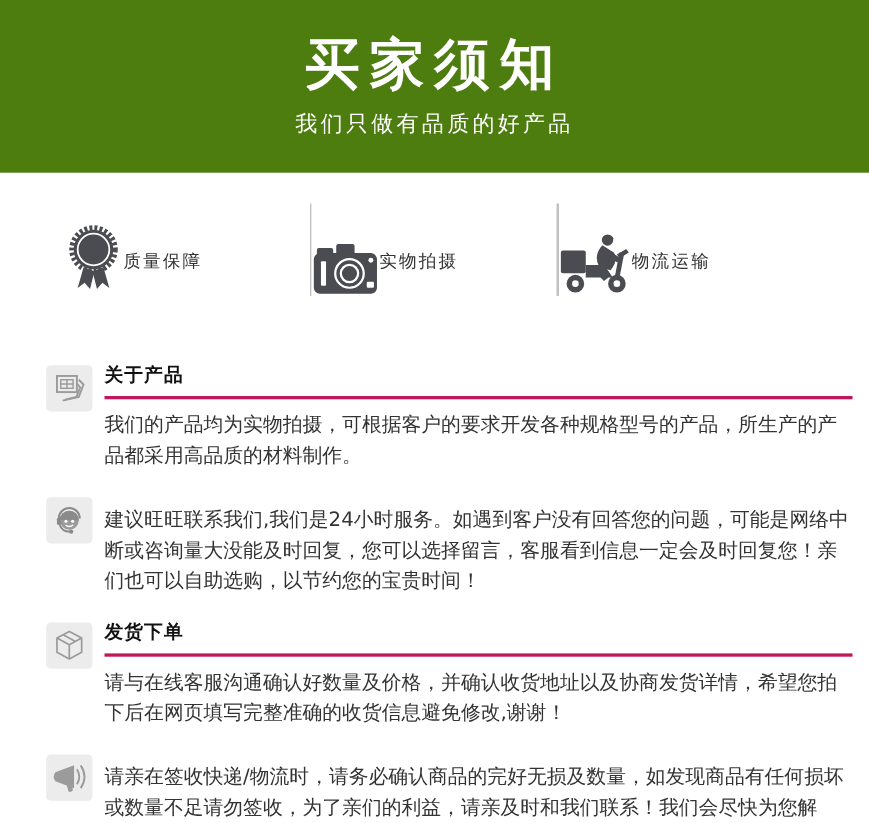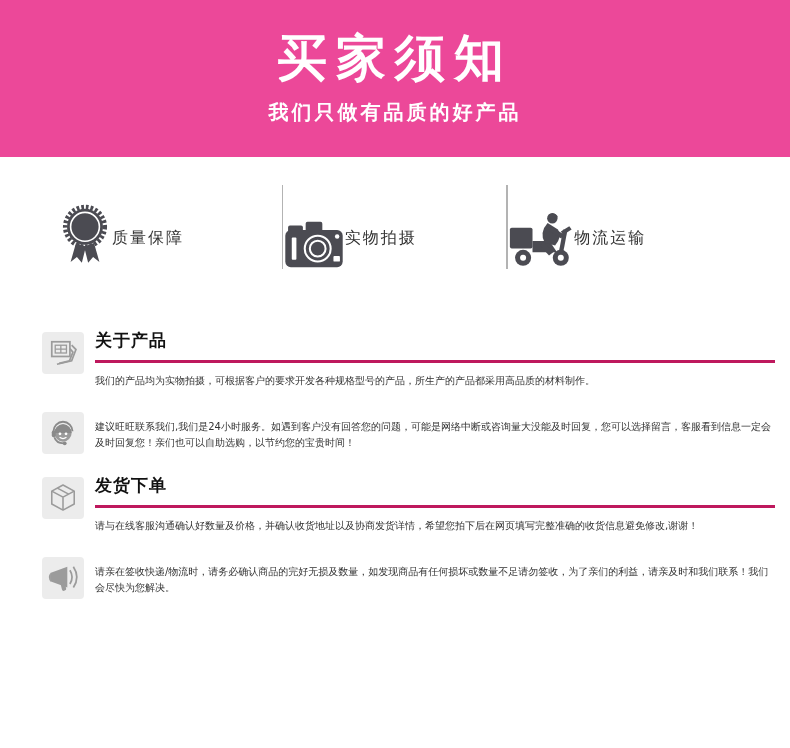--- a/index.html
+++ b/index.html
@@ -6,37 +6,37 @@
   body{
     width:790px;height:748px;
     background:#ffffff;
     font-family:"DejaVu Sans","Liberation Sans",sans-serif;
     overflow:hidden;
     position:relative;
   }
   
   .hero{
     height:157px;
-    background:#ec4899;
+    background:#4d7c0f;
     color:#fff;
     text-align:center;
   }
   .hero-title{
     margin:0;
     padding-top:31px;
     font-size:50px;
     font-weight:bold;
     letter-spacing:9px;
     line-height:1.1;
   }
   .hero-sub{
     margin-top:13px;
     font-size:20px;
     letter-spacing:3px;
-    font-weight:bold;
+    font-weight:normal;
   }
   
   .features{
     display:flex;
     align-items:flex-end;
     margin:28px 58px 0 58px;
   }
   .feature{
     flex:1;
     display:flex;
@@ -85,22 +85,22 @@
     margin:0;
     font-size:17px;
     font-weight:bold;
     color:#111;
     padding-bottom:8px;
     border-bottom:3px solid #be185d;
     letter-spacing:1px;
   }
   .sec-text{
     margin:10px 0 0 0;
-    font-size:10px;
-    line-height:16px;
+    font-size:18px;
+    line-height:28px;
     color:#333;
   }
   svg{display:block;}
 </style>
 </head>
 <body>
 
 <div class="hero">
   <h1 class="hero-title">买家须知</h1>
   <div class="hero-sub">我们只做有品质的好产品</div>

